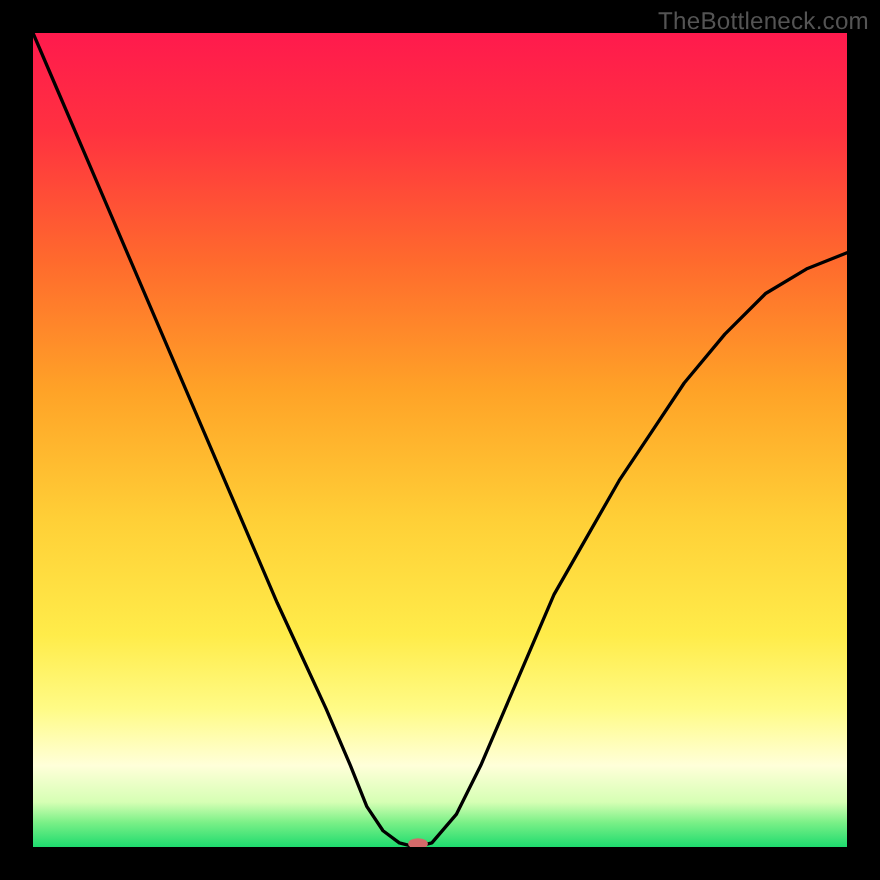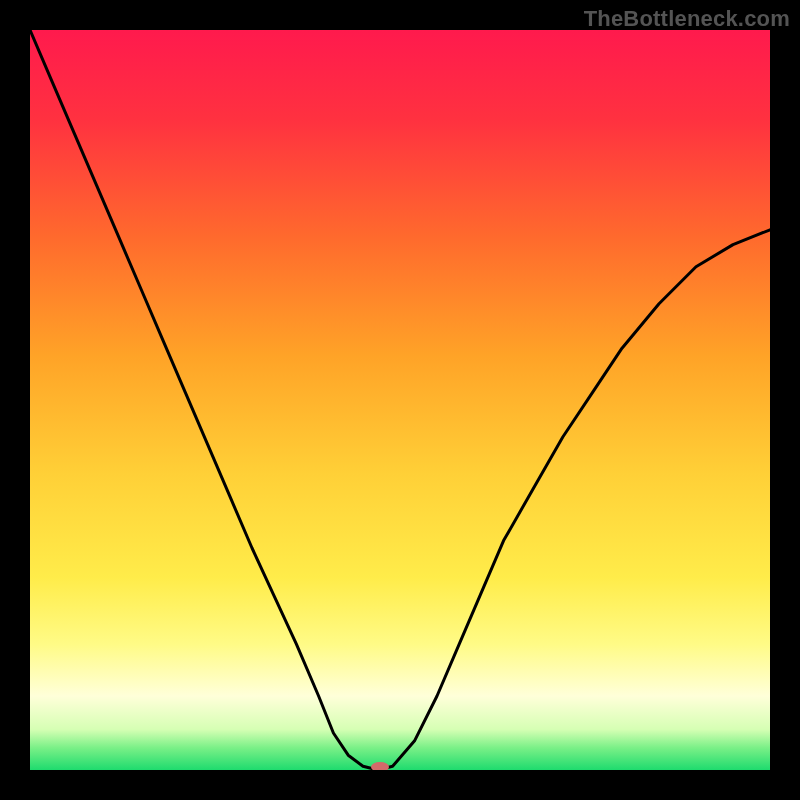--- a/index.html
+++ b/index.html
@@ -23,21 +23,21 @@
     width: 740px;
     height: 740px;
     overflow: hidden;
   }
   .watermark {
     position: absolute;
     top: 6px;
     right: 10px;
     color: #545454;
     font-size: 22px;
-    font-weight: 700;
+    font-weight: 400;
     letter-spacing: 0.2px;
   }
   svg {
     display: block;
   }
 </style>
 </head>
 <body>
 
 <div class="frame">

